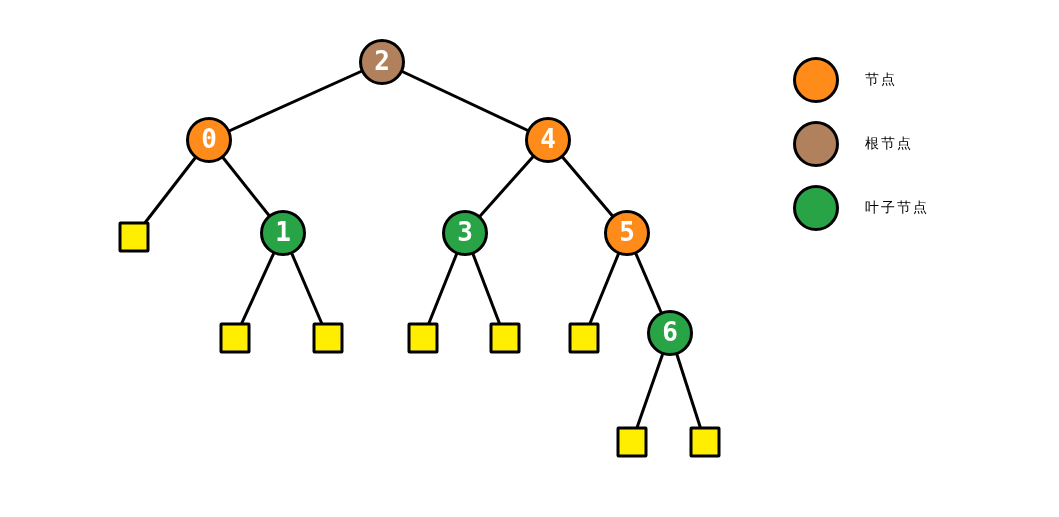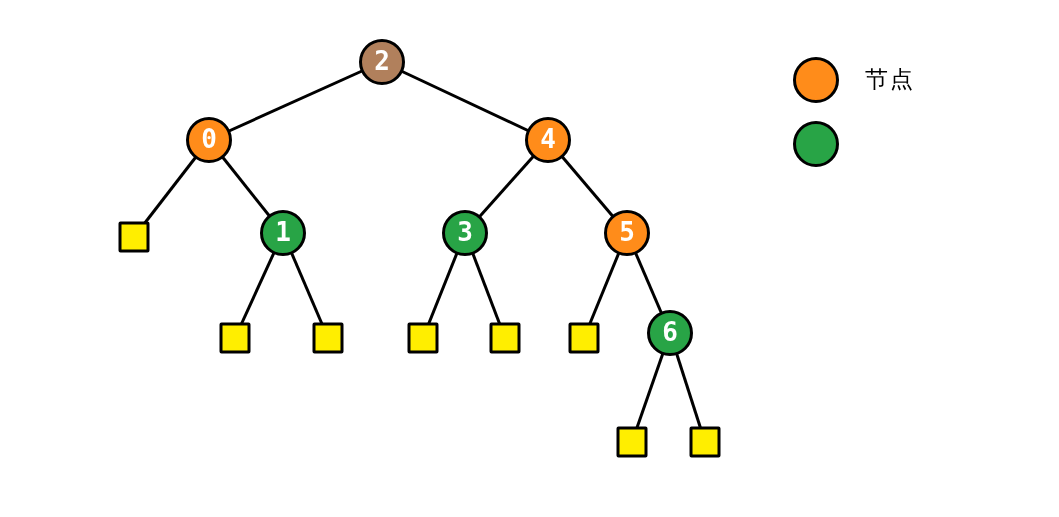--- a/index.html
+++ b/index.html
@@ -78,21 +78,21 @@
   }
   .legend-swatch.square {
     width: 31px;
     height: 31px;
     border: 3px solid #000000;
     border-radius: 2px;
     box-sizing: border-box;
   }
   .legend-label {
     margin-left: 26px;
-    font-size: 23px;
+    font-size: 14px;
     color: #000000;
     letter-spacing: 2px;
     white-space: nowrap;
   }
 </style>
 </head>
 <body>
 
 <div class="canvas">
   <svg class="edges-svg" viewBox="0 0 1059 517" xmlns="http://www.w3.org/2000/svg">
@@ -130,17 +130,24 @@
     </div>
   <div class="legend">
       <div class="legend-item">
         <div class="legend-swatch-box">
           <div class="legend-swatch circle" style="background: rgb(255, 140, 26);"></div>
         </div>
         <span class="legend-label">节点</span>
       </div>
       <div class="legend-item">
         <div class="legend-swatch-box">
+          <div class="legend-swatch circle" style="background: rgb(177, 128, 92);"></div>
+        </div>
+        <span class="legend-label">根节点</span>
+      </div>
+      <div class="legend-item">
+        <div class="legend-swatch-box">
           <div class="legend-swatch circle" style="background: rgb(40, 164, 70);"></div>
         </div>
+        <span class="legend-label">叶子节点</span>
       </div>
     </div>
 </div>
 
 </body></html>

